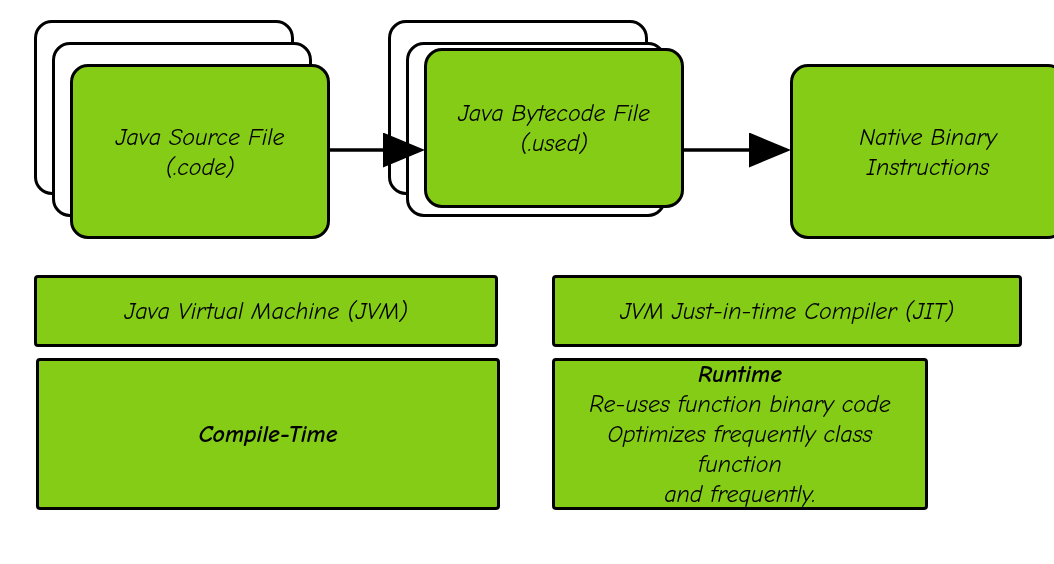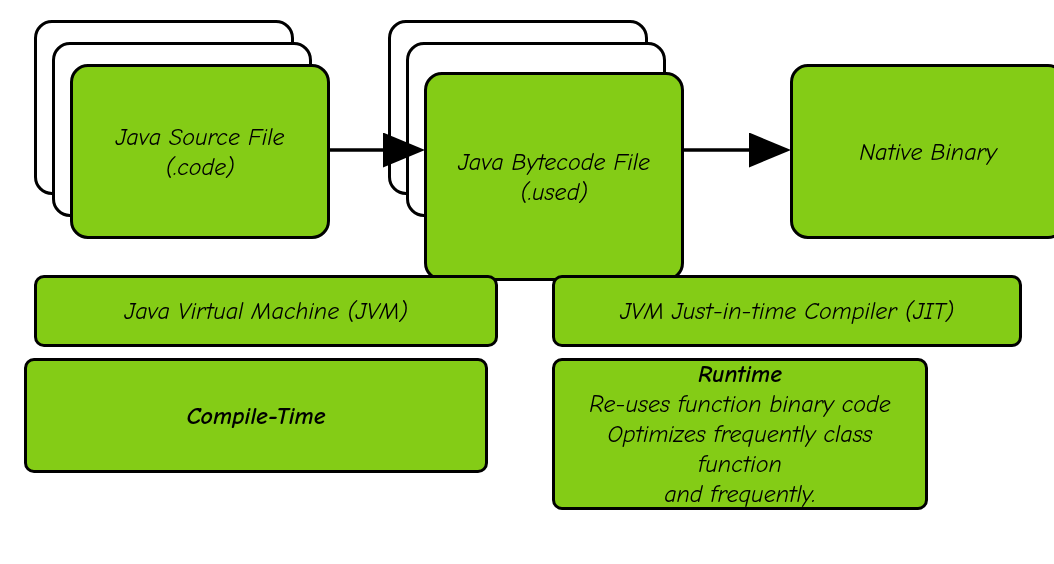--- a/index.html
+++ b/index.html
@@ -23,21 +23,21 @@
     display: flex;
     flex-direction: column;
     align-items: center;
     justify-content: center;
     text-align: center;
     font-size: 24px;
     line-height: 1.25;
     padding: 6px 10px;
     font-style: italic;
   }
-  .box.small-rad { border-radius: 10px; }
+  .box.small-rad { border-radius: 4px; }
   .stack-card {
     position: absolute;
     border: 3px solid #000;
     border-radius: 18px;
     background: #fff;
   }
   .bold { font-weight: 700; }
   .label { display:block; }
   svg.arrows {
     position: absolute;
@@ -54,33 +54,34 @@
 
   <div class="stack-card" style="left:34px; top:20px; width:260px; height:175px;"></div>
   <div class="stack-card" style="left:52px; top:42px; width:260px; height:175px;"></div>
   <div class="box" style="left:70px; top:64px; width:260px; height:175px;">
     <span class="label">Java Source File</span>
     <span class="label">(.code)</span>
   </div>
 
   <div class="stack-card" style="left:388px; top:20px; width:260px; height:175px;"></div>
   <div class="stack-card" style="left:406px; top:42px; width:260px; height:175px;"></div>
-  <div class="box" style="left:424px; top:72px; width:260px; height:209px;">
+  <div class="box" style="left:424px; top:48px; width:260px; height:160px;">
     <span class="label">Java Bytecode File</span>
     <span class="label">(.used)</span>
   </div>
 
   <div class="box" style="left:790px; top:64px; width:276px; height:175px;">
     <span class="label">Native Binary</span>
+    <span class="label">Instructions</span>
   </div>
 
   <div class="box small-rad" style="left:34px; top:275px; width:464px; height:72px;">
     <span class="label">Java Virtual Machine (JVM)</span>
   </div>
-  <div class="box small-rad" style="left:24px; top:358px; width:464px; height:115px;justify-content:center;">
+  <div class="box small-rad" style="left:36px; top:358px; width:464px; height:152px;justify-content:center;">
     <span class="label bold">Compile-Time</span>
   </div>
 
   <div class="box small-rad" style="left:552px; top:275px; width:470px; height:72px;text-align:right;">
     <span class="label">JVM Just-in-time Compiler (JIT)</span>
   </div>
   <div class="box small-rad" style="left:552px; top:358px; width:376px; height:152px;">
     <span class="label bold">Runtime</span>
     <span class="label">Re-uses function binary code</span>
     <span class="label">Optimizes frequently class function</span>

